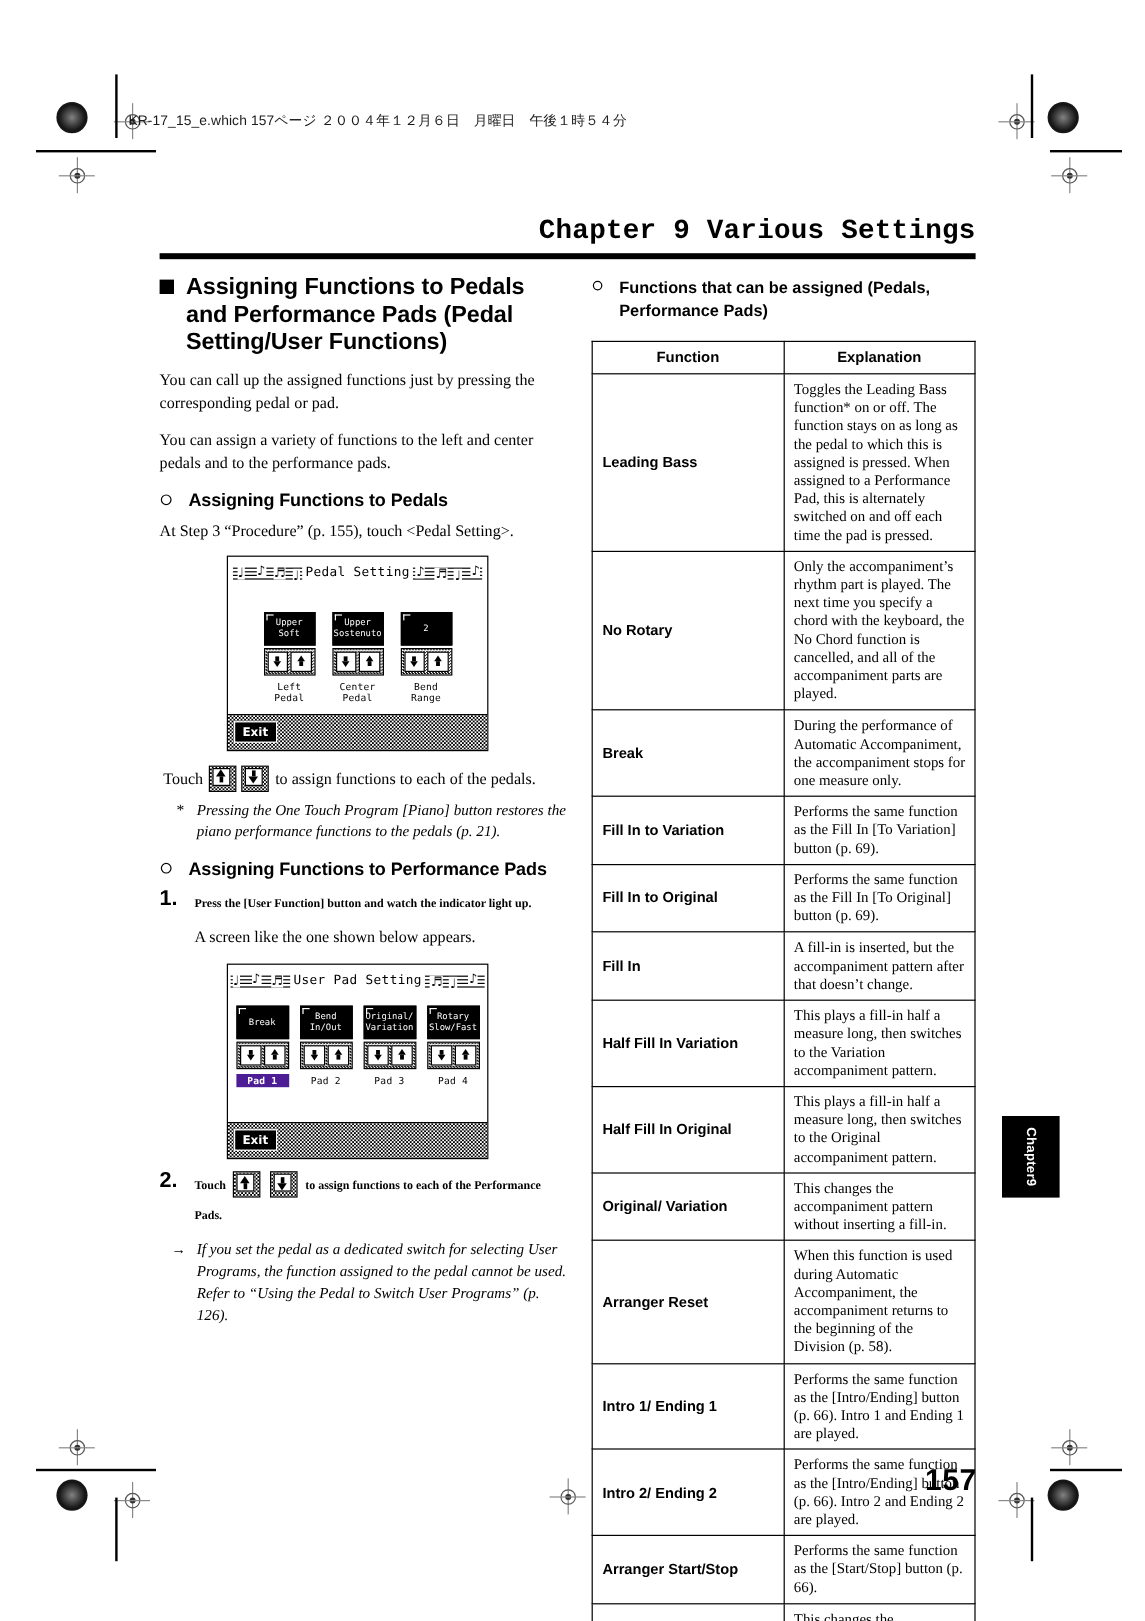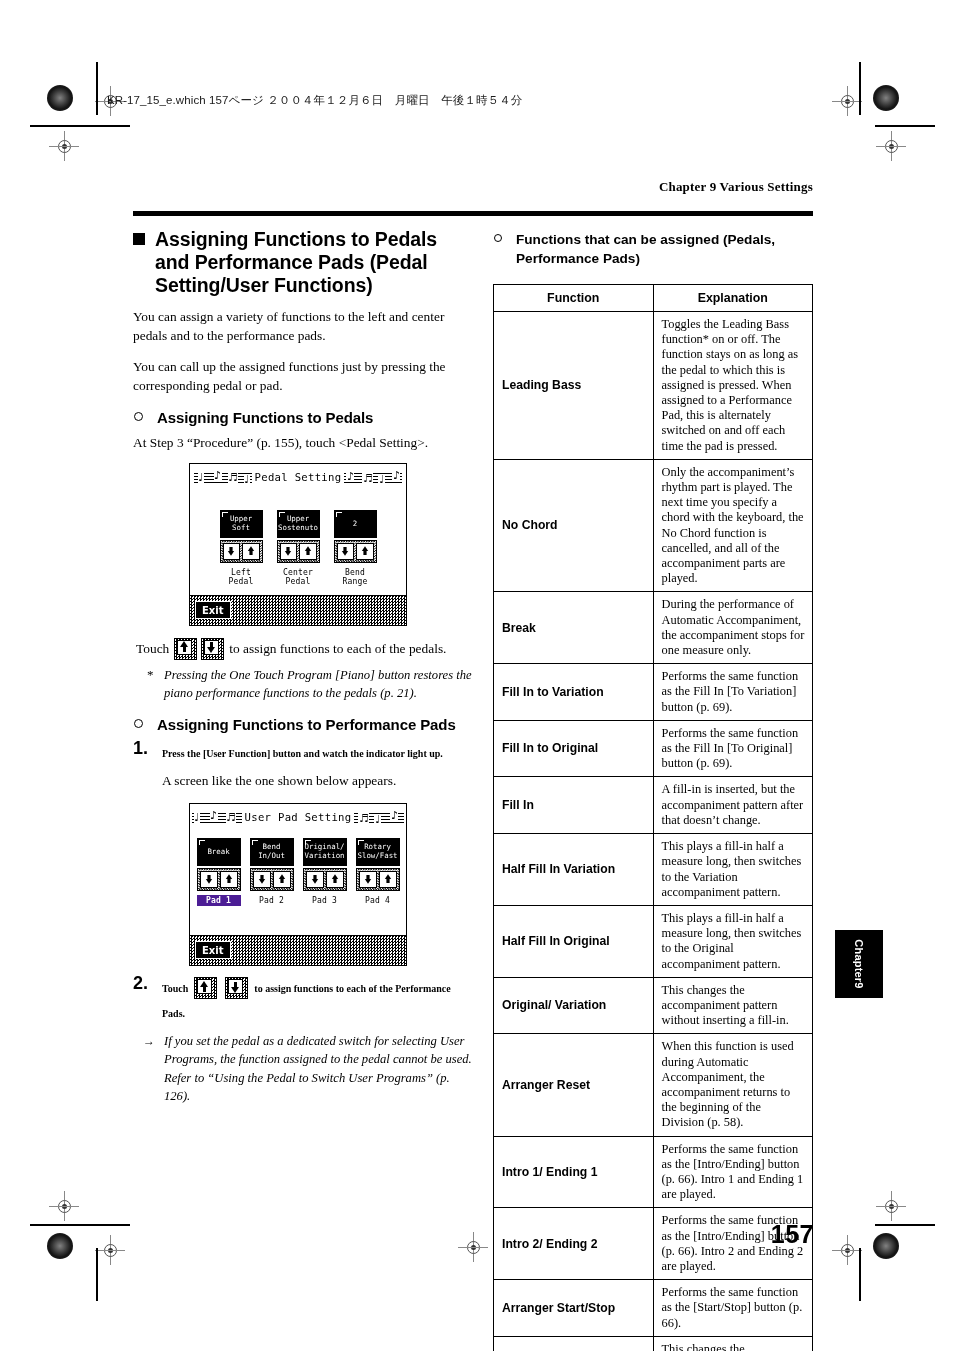--- a/index.html
+++ b/index.html
@@ -52,22 +52,22 @@
   .filestamp {
     position: absolute; left: 107px; top: 93px;
     font-family: "Liberation Sans", sans-serif;
     font-size: 11.5px; color: #1a1a1a;
     letter-spacing: .1px;
     white-space: nowrap;
   }
 
   .chaptertitle {
     position: absolute; right: 141px; top: 179px;
-    font-family: Liberation Serif, serif;
-    font-weight: bold; font-size: 13px;
+    font-family: Liberation Mono, monospace;
+    font-weight: bold; font-size: 23px;
     letter-spacing: .2px;
     text-align: right;
   }
   .rule {
     position: absolute; left: 133px; top: 211px;
     width: 680px; height: 5px; background: #000;
   }
 
   
   .col-left  { position: absolute; left: 133px; top: 228px; width: 340px; }
@@ -416,22 +416,22 @@
   <div class="chaptertitle">Chapter 9 Various Settings</div>
   <div class="rule"></div>
 
   <div class="col-left">
 
     <h1 class="sec">
       <span class="bullet-sq"></span>
       <span>Assigning Functions to Pedals and Performance Pads (Pedal Setting/User Functions)</span>
     </h1>
 
+    <p class="body">You can call up the assigned functions just by pressing the corresponding pedal or pad.</p>
     <p class="body">You can assign a variety of functions to the left and center pedals and to the performance pads.</p>
-    <p class="body">You can call up the assigned functions just by pressing the corresponding pedal or pad.</p>
 
     <h2 class="sub">
       <span class="bullet-o"></span>
       <span>Assigning Functions to Pedals</span>
     </h2>
 
     <p class="body" style="margin-bottom:6px;">At Step 3 “Procedure” (p. 155), touch &lt;Pedal Setting&gt;.</p>
 
     <div class="lcd pedal">
       <div class="titlebar">
@@ -639,21 +639,21 @@
           <th>Function</th>
           <th>Explanation</th>
         </tr>
       </thead>
       <tbody>
         <tr>
             <td class="fname">Leading Bass</td>
             <td class="fexp">Toggles the Leading Bass function* on or off. The function stays on as long as the pedal to which this is assigned is pressed. When assigned to a Performance Pad, this is alternately switched on and off each time the pad is pressed.</td>
           </tr>
         <tr>
-            <td class="fname">No Chord</td>
+            <td class="fname">No Rotary</td>
             <td class="fexp">Only the accompaniment’s rhythm part is played. The next time you specify a chord with the keyboard, the No Chord function is cancelled, and all of the accompaniment parts are played.</td>
           </tr>
         <tr>
             <td class="fname">Break</td>
             <td class="fexp">During the performance of Automatic Accompaniment, the accompaniment stops for one measure only.</td>
           </tr>
         <tr>
             <td class="fname">Fill In to Variation</td>
             <td class="fexp">Performs the same function as the Fill In [To Variation] button (p. 69).</td>
           </tr>

